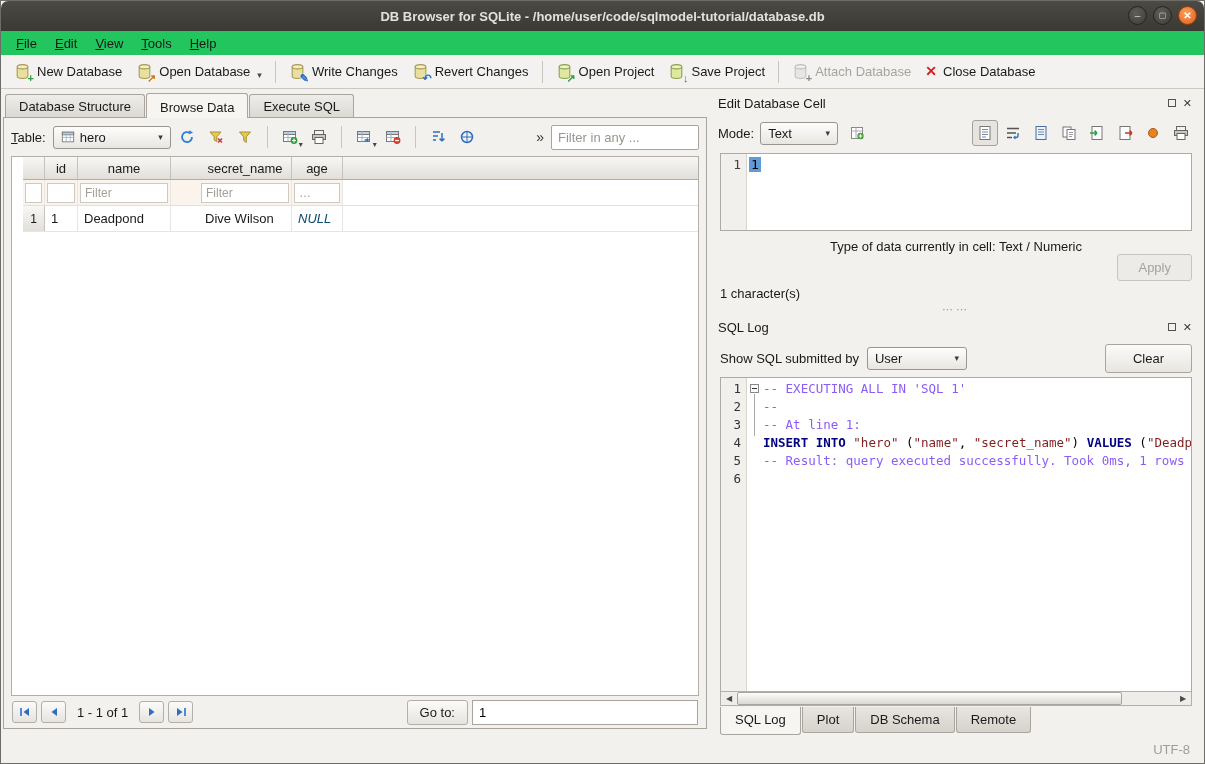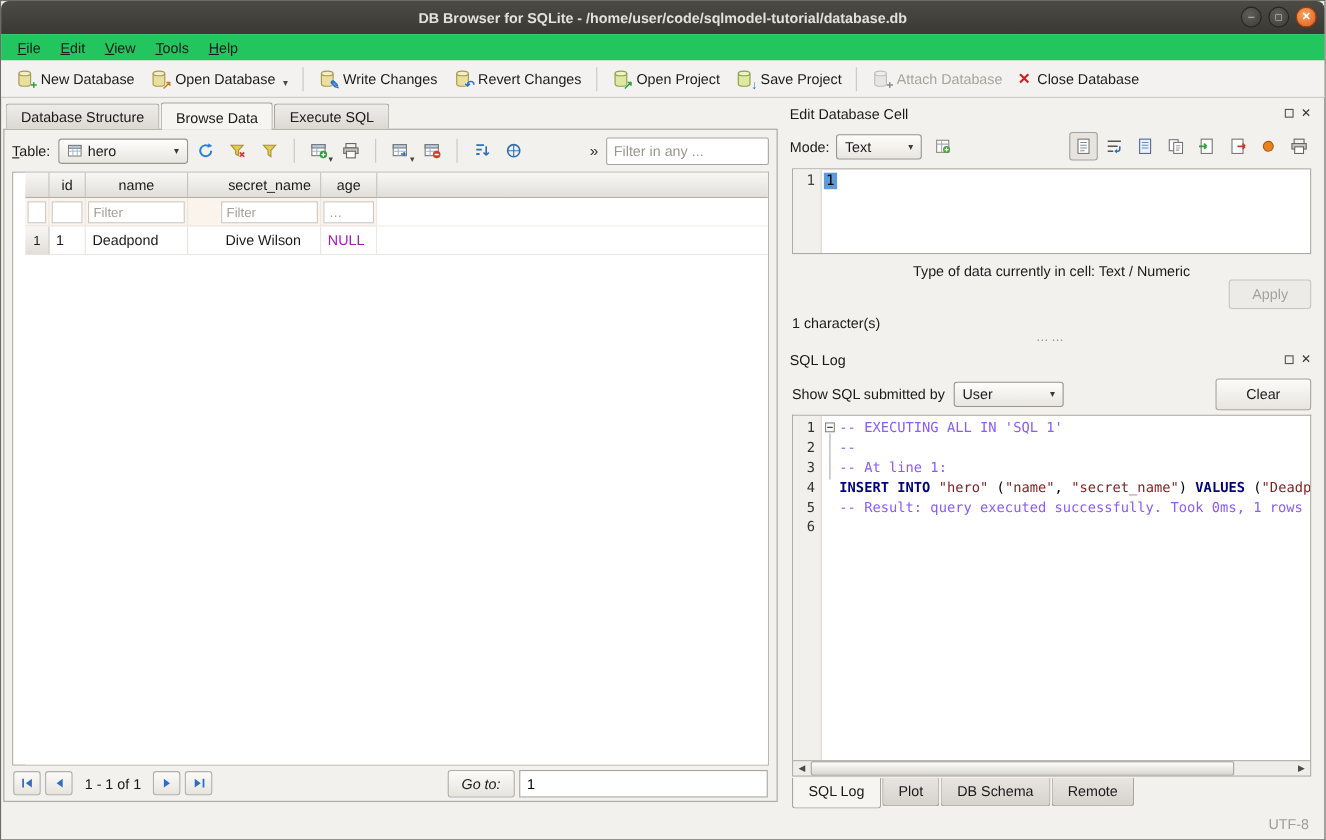--- a/index.html
+++ b/index.html
@@ -76,29 +76,29 @@
   .c-fill { flex:1; border-right:none; }
 
   .g-filter { display:flex; height:26px; flex:0 0 26px; background:#fbf4ed; border-bottom:1px solid #e3e0da; }
   .g-fc { display:flex; align-items:center; border-right:1px solid #eae7e1; padding:2px; }
   .g-fc input { width:100%; height:20px; border:1px solid #ccc9c2; background:#fff; padding:0 4px; font-size:12px; min-width:0; }
   .g-fc input::placeholder { color:#a29f98; }
 
   .g-row { display:flex; height:26px; flex:0 0 26px; background:#fff; border-bottom:1px solid #e8e5e0; }
   .g-rh { display:flex; align-items:center; justify-content:center; background:linear-gradient(#f8f7f5,#e2dfda); border-right:1px solid #c6c3bc; font-size:12px; }
   .g-c { display:flex; align-items:center; padding:0 6px; border-right:1px solid #e8e5e0; font-size:13px; }
-  .null { color:#a21caf; }
+  .null { color:#0c4a6e; font-style:italic; }
   .g-empty { flex:1; background:#fff; }
 
   
   .pager { height:32px; flex:0 0 32px; display:flex; align-items:center; gap:4px; padding:0 8px; }
   .nav-btn { width:25px; height:22px; border:1px solid #b2afa8; border-radius:3px; background:linear-gradient(#fcfbf9,#e7e4df); display:flex; align-items:center; justify-content:center; }
   .nav-btn svg { width:12px; height:10px; }
   .range-label { margin:0 7px; }
-  .goto-btn { margin-left:auto; padding:4px 12px; border:1px solid #b2afa8; border-radius:3px; background:linear-gradient(#fcfbf9,#e7e4df);font-style:italic; }
+  .goto-btn { margin-left:auto; padding:4px 12px; border:1px solid #b2afa8; border-radius:3px; background:linear-gradient(#fcfbf9,#e7e4df); }
   .goto-input { width:226px; height:25px; border:1px solid #a9a59e; padding:0 6px; background:#fff; font-size:13px; }
 
   
   .dock-header { height:24px; flex:0 0 24px; display:flex; align-items:center; padding:0 6px; }
   .dock-title { flex:1; font-size:13px; }
   .dock-icons { display:flex; align-items:center; gap:7px; margin-right:2px; }
   .float-ic { width:8px; height:8px; border:1px solid #55534e; display:inline-block; }
   .close-ic { font-size:11px; color:#3a3936; line-height:11px; }
 
   .mode-row { height:36px; flex:0 0 36px; display:flex; align-items:center; gap:6px; padding:0 6px; }

